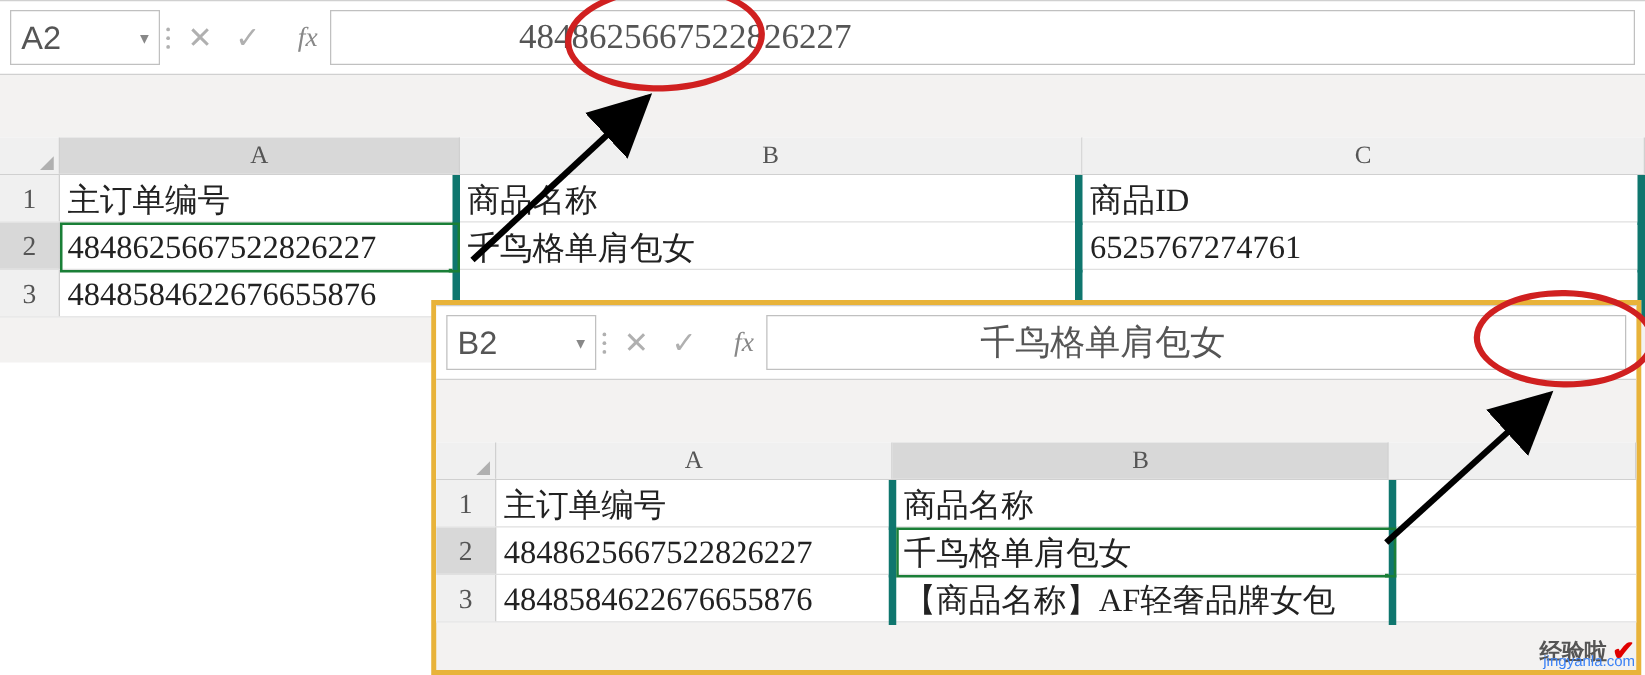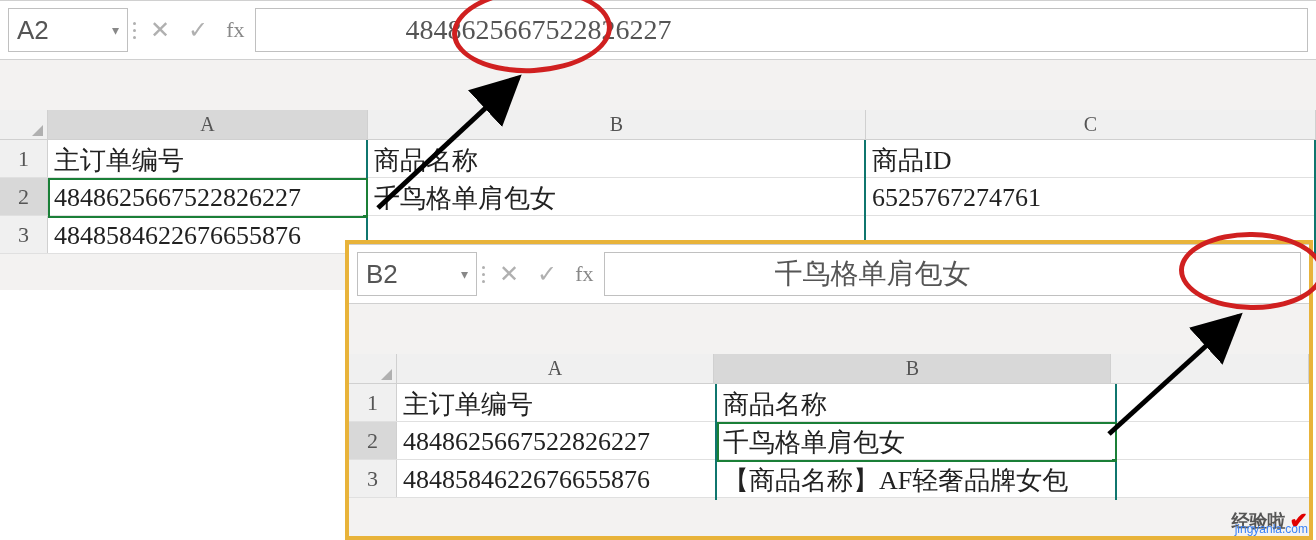--- a/index.html
+++ b/index.html
@@ -68,23 +68,25 @@
   }
   .fb-btns {
     display: flex;
     gap: 18px;
     padding: 0 10px;
     color: #b0b0b0;
     font-size: 24px;
     align-items: center;
   }
   .fx {
+    font-style: italic;
     font-family: serif;
     color: #888;
     font-size: 22px;
+    margin-left: 12px;
   }
   .formula-content {
     flex: 1;
     height: 44px;
     border: 1px solid #c0c0c0;
     background: #fff;
     display: flex;
     align-items: center;
     font-size: 28px;
     color: #555;
@@ -138,21 +140,21 @@
     border-right: 1px solid #d0d0d0;
     display: flex;
     align-items: center;
     justify-content: center;
     font-size: 22px;
     color: #555;
     font-family: serif;
   }
   .row-head.active { background: #d8d8d8; }
   .cell {
-    border-right: 2px solid #0f766e;
+    border-right: 6px solid #0f766e;
     padding: 20px 6px;
     font-size: 26px;
     font-family: "SimSun", serif;
     color: #222;
     display: flex;
     align-items: center;
     overflow: hidden;
     white-space: nowrap;
   }
   .selected-cell {

